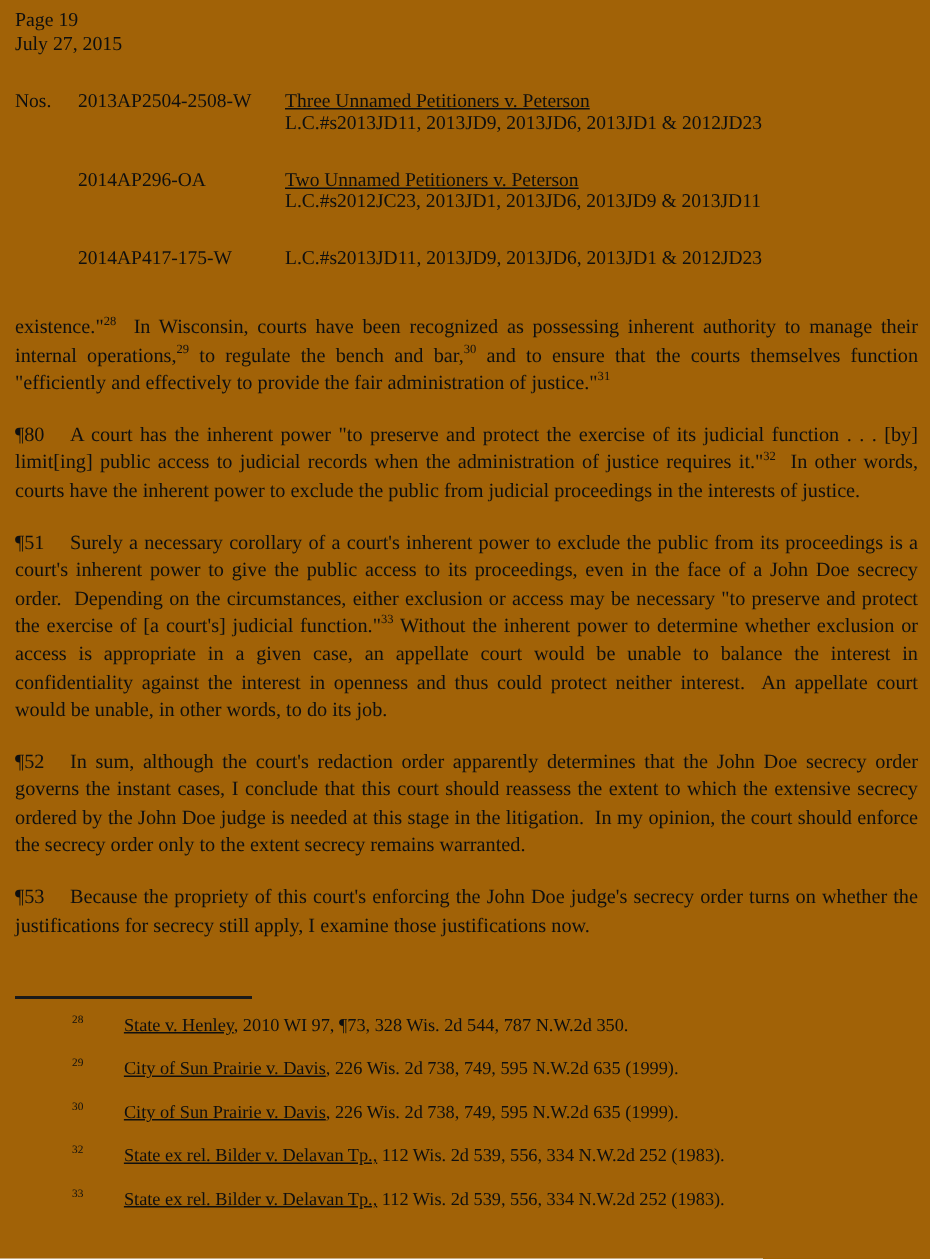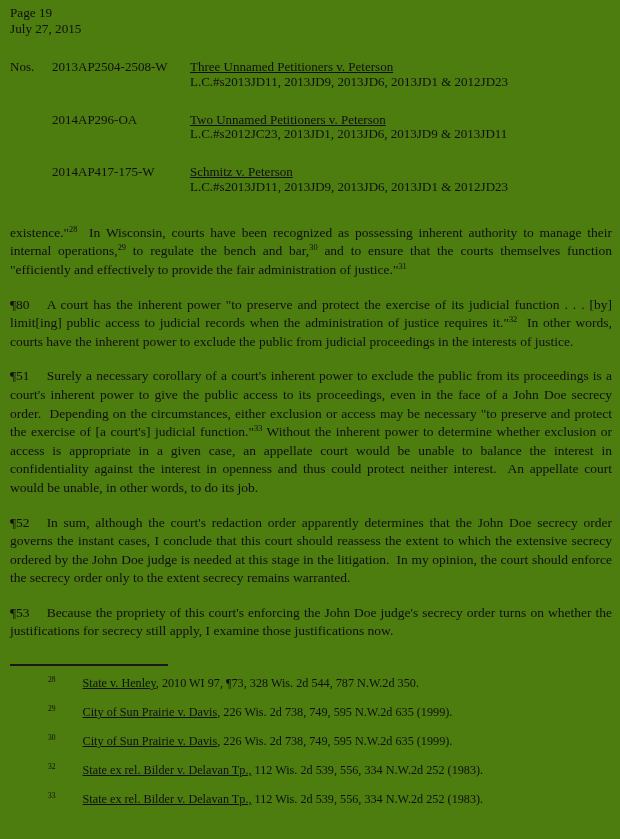--- a/index.html
+++ b/index.html
@@ -1,20 +1,20 @@
 <!DOCTYPE html>
 <html><head>
 <meta charset="utf-8">
 <style>
   html,body{margin:0;padding:0;background:#e8e8e8;}
   .page{
     position:relative;
     width:620px;height:839px;
     margin:0 auto;
-    background:#4d7c0f;
+    background:#a16207;
     color:#0f0f0f;
     font-family:"Liberation Serif","DejaVu Serif",serif;
     overflow:hidden;
     box-sizing:border-box;
   }
   
   .hdr{padding:5px 10px 0 10px;}
   .htop{font-size:13.2px;line-height:16px;}
   .case-table{margin-top:4px;font-size:13px;line-height:14.8px;}
   .ct-row{display:grid;grid-template-columns:42px 138px 1fr;margin-top:23px;}
@@ -75,21 +75,20 @@
           <div class="ct-num">2014AP296-OA</div>
           <div class="ct-right">
             <div class="ct-name">Two Unnamed Petitioners v. Peterson</div>
             <div class="ct-lc">L.C.#s2012JC23, 2013JD1, 2013JD6, 2013JD9 &amp; 2013JD11</div>
           </div>
         </div>
         <div class="ct-row">
           <div class="ct-nos"></div>
           <div class="ct-num">2014AP417-175-W</div>
           <div class="ct-right">
-            <div class="ct-name">Schmitz v. Peterson</div>
             <div class="ct-lc">L.C.#s2013JD11, 2013JD9, 2013JD6, 2013JD1 &amp; 2012JD23</div>
           </div>
         </div>
       </div>
   </div>
 
   <div class="body-main" id="body-paras">
       <p>existence."<sup>28</sup>&nbsp; In Wisconsin, courts have been recognized as possessing inherent authority to manage their internal operations,<sup>29</sup> to regulate the bench and bar,<sup>30</sup> and to ensure that the courts themselves function "efficiently and effectively to provide the fair administration of justice."<sup>31</sup></p>
       <p><span class="pnum">¶80</span>A court has the inherent power "to preserve and protect the exercise of its judicial function . . . [by] limit[ing] public access to judicial records when the administration of justice requires it."<sup>32</sup>&nbsp; In other words, courts have the inherent power to exclude the public from judicial proceedings in the interests of justice.</p>
       <p><span class="pnum">¶51</span>Surely a necessary corollary of a court's inherent power to exclude the public from its proceedings is a court's inherent power to give the public access to its proceedings, even in the face of a John Doe secrecy order.&nbsp; Depending on the circumstances, either exclusion or access may be necessary "to preserve and protect the exercise of [a court's] judicial function."<sup>33</sup> Without the inherent power to determine whether exclusion or access is appropriate in a given case, an appellate court would be unable to balance the interest in confidentiality against the interest in openness and thus could protect neither interest.&nbsp; An appellate court would be unable, in other words, to do its job.</p>

